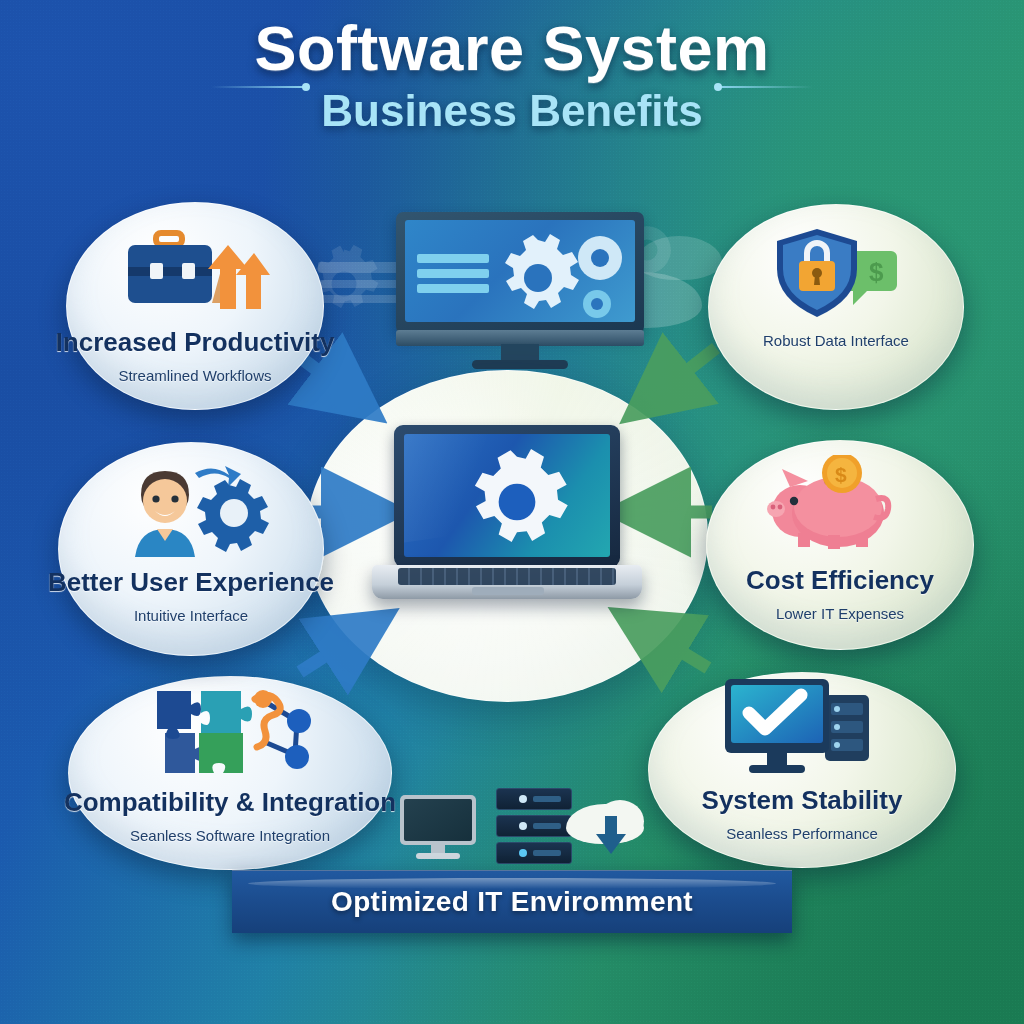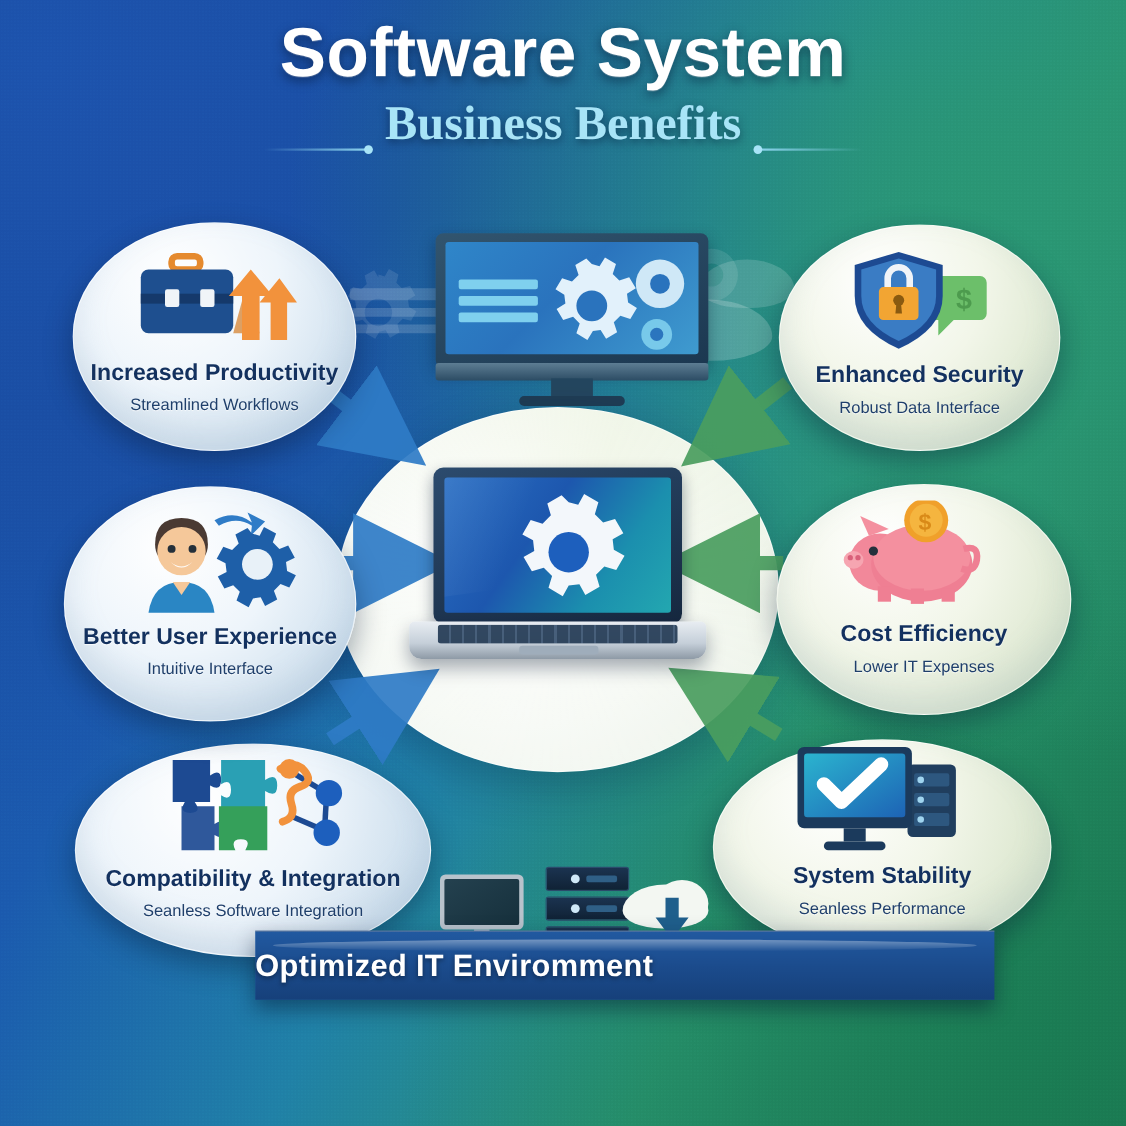--- a/index.html
+++ b/index.html
@@ -20,39 +20,39 @@
   .bg{position:absolute;pointer-events:none;}
   .cloudShape{position:absolute;border-radius:50% 50% 46% 46%/60% 60% 40% 40%;}
 
   
   #titleWrap{position:absolute;left:0;top:16px;width:1024px;text-align:center;}
   #mainTitle{
     font-size:63px;font-weight:bold;color:#ffffff;letter-spacing:.5px;
     line-height:1.02;text-shadow:0 4px 10px rgba(3,20,50,.55),0 1px 0 rgba(255,255,255,.3);
     white-space:nowrap;
   }
-  #subRow{display:flex;align-items:flex-end;justify-content:center;gap:14px;margin-top:6px;font-family:Liberation Serif, serif;}
+  #subRow{display:flex;align-items:flex-start;justify-content:center;gap:14px;margin-top:6px;}
   #subTitle{
     font-size:44px;font-weight:bold;color:#a8e4f7;white-space:nowrap;
     text-shadow:0 3px 8px rgba(3,20,50,.5);
   }
   .rule{height:2px;width:96px;background:linear-gradient(90deg,rgba(150,220,245,0),#8fd6f0);position:relative;}
   .rule.r2{background:linear-gradient(270deg,rgba(150,220,245,0),#8fd6f0);}
   .rule:after{content:"";position:absolute;right:-3px;top:-3px;width:8px;height:8px;border-radius:50%;background:#a8e4f7;}
   .rule.r2:after{right:auto;left:-3px;}
 
   
   .node{position:absolute;border-radius:50%;display:flex;flex-direction:column;
         align-items:center;justify-content:flex-start;
         box-shadow:0 10px 26px rgba(4,22,48,.38), inset 0 -16px 30px rgba(120,150,180,.18);
         border:1px solid rgba(255,255,255,.55);}
   .node.blue{background:radial-gradient(circle at 36% 26%,#ffffff 0%,#eef5fb 42%,#cfe0ee 78%,#bcd3e6 100%);}
   .node.green{background:radial-gradient(circle at 36% 26%,#ffffff 0%,#f2f6e9 42%,#dce7cf 78%,#cfdfc2 100%);}
   .node .ico{height:118px;display:flex;align-items:flex-end;justify-content:center;position:relative;width:100%;}
-  .node .t{font-size:21px;font-weight:bold;color:#13315f;white-space:nowrap;margin-top:6px;
+  .node .t{font-size:26px;font-weight:bold;color:#13315f;white-space:nowrap;margin-top:6px;
            text-shadow:0 1px 1px rgba(255,255,255,.8);}
   .node .s{font-size:15px;color:#1f3f6b;white-space:nowrap;margin-top:9px;
            text-shadow:0 1px 1px rgba(255,255,255,.75);}
 
   
   #hub{position:absolute;left:306px;top:370px;width:400px;height:330px;border-radius:50%;
        background:
          conic-gradient(from 200deg at 50% 50%, rgba(255,255,255,.30) 0deg, rgba(255,255,255,.12) 90deg, rgba(230,240,210,.35) 180deg, rgba(255,255,255,.22) 290deg, rgba(255,255,255,.30) 360deg),
          radial-gradient(circle at 40% 34%, #ffffff 0%, #f4f8f2 55%, #e6eee2 100%);
        box-shadow:0 14px 40px rgba(5,25,55,.28);border:1px solid rgba(255,255,255,.6);}
@@ -65,23 +65,23 @@
           background:linear-gradient(125deg,#2a6fc4 0%,#1d57ae 40%,#1b8fae 72%,#23a7b0 100%);overflow:hidden;}
   #screen:before{content:"";position:absolute;left:-30%;top:-40%;width:120%;height:120%;
           background:linear-gradient(120deg,rgba(255,255,255,.16),rgba(255,255,255,0) 55%);transform:rotate(-8deg);}
   #base{position:absolute;left:0;top:140px;width:270px;height:34px;border-radius:5px 5px 11px 11px;
         background:linear-gradient(180deg,#e8edf2 0%,#c5cfd9 58%,#8e9aa6 100%);box-shadow:0 8px 16px rgba(5,20,45,.35);}
   #keys{position:absolute;left:26px;top:3px;width:218px;height:17px;border-radius:3px;
         background:repeating-linear-gradient(90deg,#243b55 0 10px,#3c5572 10px 12px),#243b55;opacity:.92;}
   #trackpad{position:absolute;left:100px;top:22px;width:72px;height:8px;border-radius:3px;background:#9fadbb;}
 
   
-  #banner{position:absolute;left:232px;top:846px;width:672px;height:62px;
+  #banner{position:absolute;left:232px;top:870px;width:560px;height:62px;
           background:linear-gradient(180deg,#2159a0 0%,#1b4b8c 52%,#16407a 100%);
-          box-shadow:0 8px 18px rgba(3,18,45,.45);display:flex;align-items:center;justify-content:flex-start;
+          box-shadow:0 8px 18px rgba(3,18,45,.45);display:flex;align-items:center;justify-content:center;
           border-top:1px solid rgba(255,255,255,.28);}
   #bannerText{color:#fff;font-size:28px;font-weight:bold;letter-spacing:.3px;white-space:nowrap;
               text-shadow:0 2px 5px rgba(0,0,0,.45);}
   .tail{position:absolute;top:16px;width:62px;height:62px;background:#163d74;z-index:-1;}
   .tail.l{left:-56px;clip-path:polygon(0 0,100% 0,100% 100%,0 100%,22% 50%);}
   .tail.r{right:-56px;clip-path:polygon(0 0,100% 0,78% 50%,100% 100%,0 100%);}
   #bShine{position:absolute;left:16px;right:16px;top:7px;height:11px;
           border-radius:50%;background:linear-gradient(180deg,rgba(255,255,255,.38),rgba(255,255,255,0));}
 
   
@@ -268,21 +268,20 @@
         <path d="M96 28 h34 a6 6 0 0 1 6 6 v28 a6 6 0 0 1 -6 6 h-24 l-14 14 v-14 h-10 a6 6 0 0 1 -6 -6 v-28 a6 6 0 0 1 6 -6z" fill="#6cbf6a"></path>
         <text x="108" y="58" font-family="Liberation Sans, sans-serif" font-size="26" font-weight="bold" fill="#4d9b4e">$</text>
         <path d="M56 6 L96 18 v28 q0 30 -40 48 Q16 76 16 46 V18z" fill="#1d4a92"></path>
         <path d="M56 12 L90 22 v24 q0 25 -34 41 Q22 71 22 46 V22z" fill="#3a7cc4"></path>
         <path d="M46 38 v-8 a10 10 0 0 1 20 0 v8" fill="none" stroke="#f0f4f8" stroke-width="6"></path>
         <rect x="38" y="38" width="36" height="30" rx="4" fill="#f2a533"></rect>
         <circle cx="56" cy="50" r="5" fill="#8a5a10"></circle>
         <path d="M54 52 h4 l1 10 h-6z" fill="#8a5a10"></path>
       </svg>
     </div>
-    <div class="t">Enhanced Security</div>
     <div class="s">Robust Data Interface</div>
   </div>
 
   <div class="node green" style="left:706px;top:440px;width:266px;height:208px;">
     <div class="ico">
       <svg width="160" height="104" viewBox="0 0 160 104">
         <ellipse cx="40" cy="56" rx="28" ry="26" fill="#f2889a"></ellipse>
         <ellipse cx="78" cy="58" rx="46" ry="34" fill="#ef7f93"></ellipse>
         <ellipse cx="78" cy="52" rx="44" ry="30" fill="#f4909f"></ellipse>
         <path d="M38 78 h12 v14 h-12z" fill="#ef7f93"></path>

